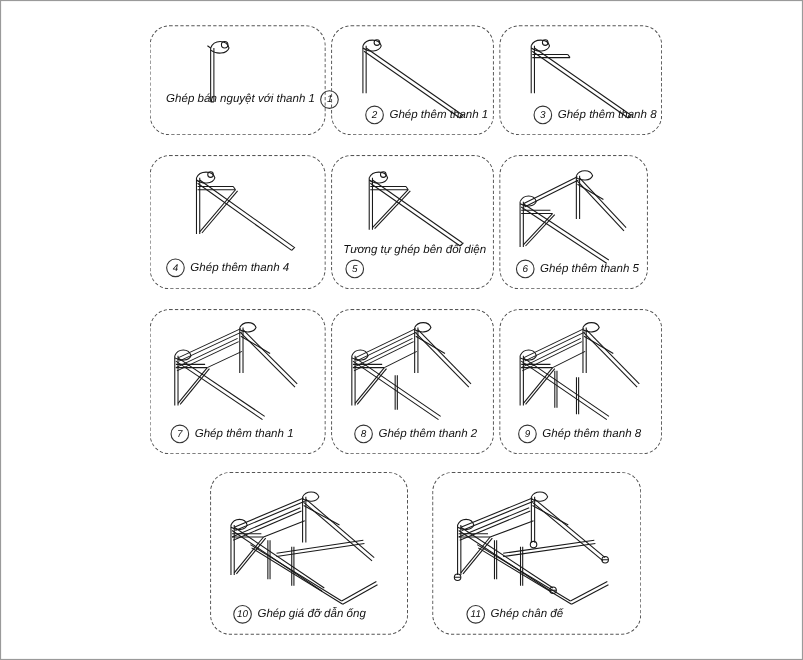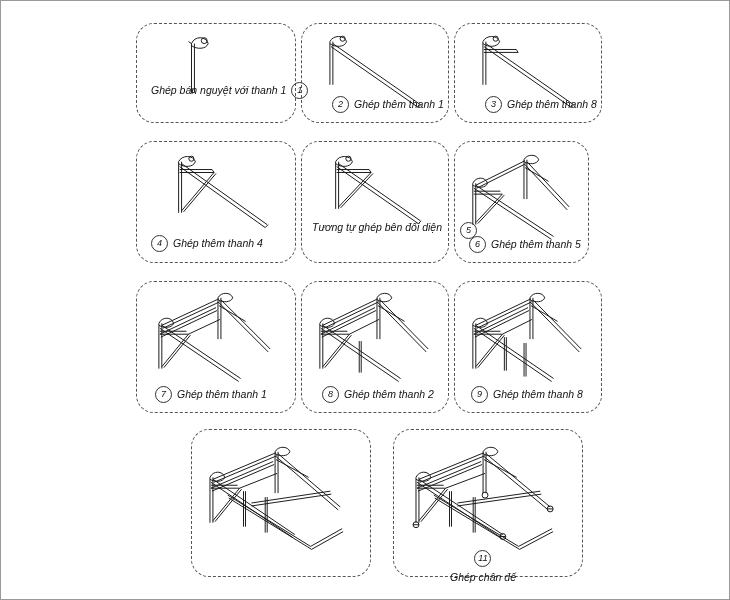--- a/index.html
+++ b/index.html
@@ -78,28 +78,28 @@
   #step9 { left: 453px; top: 280px; width: 148px; height: 132px; }
   
   #step10 { left: 190px; top: 428px; width: 180px; height: 148px; }
   #step11 { left: 392px; top: 428px; width: 190px; height: 148px; }
 
   
   #cap1 { left: 14px; top: 58px; }
   #cap2 { left: 30px; top: 72px; }
   #cap3 { left: 30px; top: 72px; }
   #cap4 { left: 14px; top: 93px; }
-  #cap5 { left: 10px; top: 80px; flex-direction: row; align-items: flex-start; gap: 16px; }
+  #cap5 { left: 10px; top: 80px; flex-direction: column; align-items: flex-start; gap: 2px; }
   #cap5 .num { margin-left: 2px; }
   #cap6 { left: 14px; top: 94px; }
   #cap7 { left: 18px; top: 104px; }
   #cap8 { left: 20px; top: 104px; }
   #cap9 { left: 16px; top: 104px; }
   #cap10 { left: 20px; top: 120px; }
-  #cap11 { left: 56px; top: 120px; flex-direction: column; }
+  #cap11 { left: 30px; top: 120px; }
 </style>
 </head>
 <body>
 
 <div id="sheet">
 
   <div class="step" id="step1">
     <svg class="art" viewBox="0 0 160 100">
       <g stroke="#1a1a1a" fill="none" stroke-width="1">
         <path d="M55 20 L55 70"></path>
@@ -356,20 +356,24 @@
         <path d="M74 68 L74 104"></path>
         <path d="M76 68 L76 104"></path>
         <path d="M36 66 L120 118"></path>
         <path d="M37 69 L121 121"></path>
         <path d="M60 74 L140 62"></path>
         <path d="M60 77 L141 65"></path>
         <path d="M120 118 L152 100"></path>
         <path d="M121 121 L153 103"></path>
       </g>
     </svg>
+    <div class="caption" id="cap10">
+      <span class="num">10</span>
+      <span class="cap-text">Ghép giá đỡ dẫn ống</span>
+    </div>
   </div>
 
   <div class="step" id="step11">
     <svg class="art" viewBox="0 0 190 148">
       <g stroke="#1a1a1a" fill="none" stroke-width="1">
         <path d="M22 48 L22 94"></path>
         <path d="M25 48 L25 94"></path>
         <path d="M22 48 C25 41, 35 41, 37 48 C35 53, 27 53, 22 50"></path>
         <path d="M25 50 L110 106"></path>
         <path d="M23 53 L108 109"></path>

